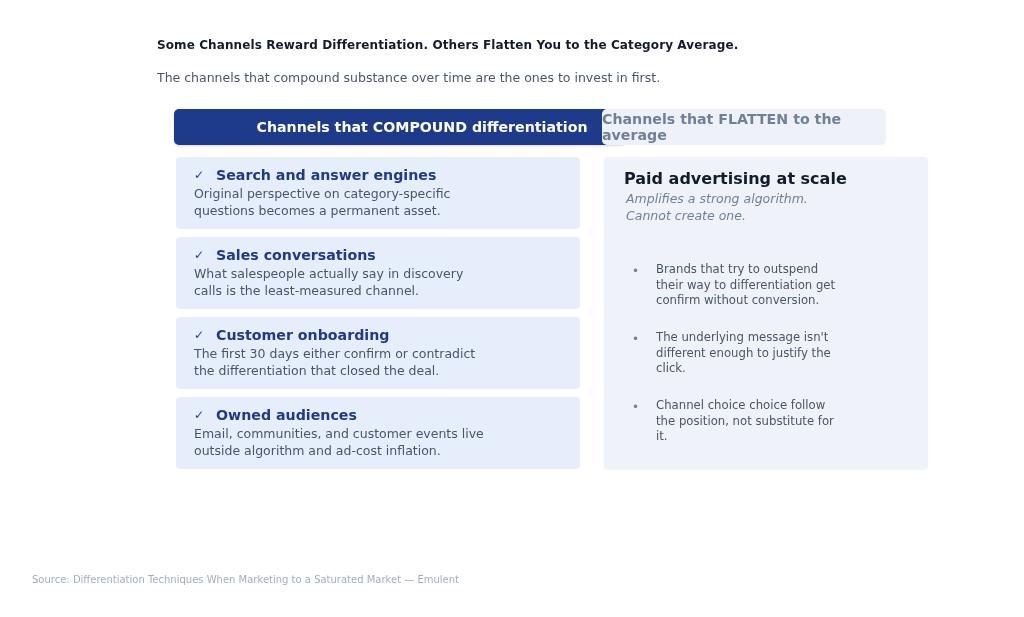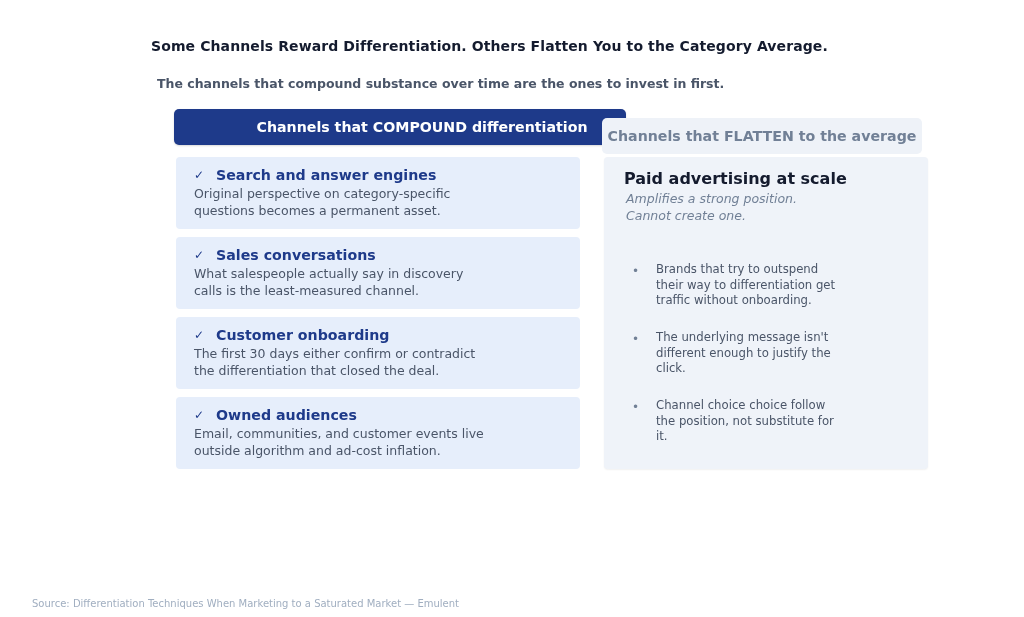--- a/index.html
+++ b/index.html
@@ -1,42 +1,42 @@
 <!DOCTYPE html>
 <html><head>
 <meta charset="utf-8">
 <style>
   html, body { margin: 0; padding: 0; background: #ffffff; }
   body { width: 1024px; height: 617px; position: relative; overflow: hidden;
          font-family: "DejaVu Sans", sans-serif; }
-  .title { position: absolute; left: 151px; top: 38px; font-size: 14px; font-weight: bold;
+  .title { position: absolute; left: 157px; top: 38px; font-size: 12px; font-weight: bold;
            color: #141b2e; white-space: nowrap; letter-spacing: 0.1px; }
-  .subtitle { position: absolute; left: 157px; top: 76px; font-size: 12.5px; color: #4a5568;
-              white-space: nowrap; font-weight: bold; }
+  .subtitle { position: absolute; left: 157px; top: 70px; font-size: 12.5px; color: #4a5568;
+              white-space: nowrap; }
   .hdr-left { position: absolute; left: 174px; top: 109px; width: 408px; height: 36px;
               background: #1e3a8a; border-radius: 5px; color: #ffffff; font-weight: bold;
               font-size: 14.2px; display: flex; align-items: center; justify-content: center;
               box-shadow: 0 1px 2px rgba(0,0,0,0.15); padding-left: 44px; }
-  .hdr-right { position: absolute; left: 602px; top: 109px; width: 320px; height: 36px;
+  .hdr-right { position: absolute; left: 602px; top: 109px; width: 284px; height: 36px;
                background: #eef2f8; border-radius: 5px; color: #718096; font-weight: bold;
-               font-size: 14.2px; display: flex; align-items: center; justify-content: center; margin-top: 9px; }
+               font-size: 14.2px; display: flex; align-items: center; justify-content: center; }
   .card { position: absolute; left: 176px; width: 404px; height: 72px; background: #e6eefb;
           border-radius: 4px; box-sizing: border-box; padding: 8px 0 0 18px; }
   .card .head { display: flex; align-items: center; font-weight: bold; font-size: 14.2px; color: #1e3a8a; height: 20px; }
   .card .check { font-size: 12px; width: 22px; font-weight: normal; }
   .card .desc { font-size: 12.5px; color: #4a5568; line-height: 16.5px; margin-top: 1px; width: 300px; }
   .panel { position: absolute; left: 604px; top: 157px; width: 324px; height: 312px;
            background: #eff3f9; border-radius: 4px; box-shadow: 0 1px 2px rgba(0,0,0,0.06); }
   .panel-title { position: absolute; left: 20px; top: 12px; font-size: 16px; font-weight: bold; color: #141b2e; white-space: nowrap; }
   .panel-sub { position: absolute; left: 22px; top: 34px; font-size: 12.5px; font-style: italic;
                color: #718096; line-height: 16.5px; width: 200px; }
   .bullet { position: absolute; left: 28px; width: 240px; display: flex; }
   .bullet .dot { width: 24px; color: #718096; font-size: 12px; line-height: 15.5px; padding-top: 2px; }
   .bullet .txt { font-size: 11.7px; color: #4a5568; line-height: 15.5px; width: 190px; }
-  .source { position: absolute; left: 32px; top: 574px; font-size: 10px; color: #a0aec0; white-space: nowrap; margin-top: 24px; }
+  .source { position: absolute; left: 32px; top: 574px; font-size: 10px; color: #a0aec0; white-space: nowrap; }
 </style>
 </head>
 <body>
 
 <div class="title">Some Channels Reward Differentiation. Others Flatten You to the Category Average.</div>
 <div class="subtitle">The channels that compound substance over time are the ones to invest in first.</div>
 
 <div class="hdr-left">Channels that COMPOUND differentiation</div>
 <div class="hdr-right">Channels that FLATTEN to the average</div>
 
@@ -67,25 +67,25 @@
 <div class="card" style="top:397px;">
   <div class="head">
     <span class="check">✓</span>
     <span>Owned audiences</span>
   </div>
   <div class="desc">Email, communities, and customer events live outside algorithm and ad-cost inflation.</div>
 </div>
 
 <div class="panel">
   <div class="panel-title">Paid advertising at scale</div>
-  <div class="panel-sub">Amplifies a strong position. Cannot create one.</div>
+  <div class="panel-sub">Amplifies a strong algorithm. Cannot create one.</div>
 
   <div class="bullet" style="top:105px;">
     <span class="dot">•</span>
-    <span class="txt">Brands that try to outspend their way to differentiation get traffic without onboarding.</span>
+    <span class="txt">Brands that try to outspend their way to differentiation get confirm without conversion.</span>
   </div>
   <div class="bullet" style="top:173px;">
     <span class="dot">•</span>
     <span class="txt">The underlying message isn't different enough to justify the click.</span>
   </div>
   <div class="bullet" style="top:241px;">
     <span class="dot">•</span>
     <span class="txt">Channel choice choice follow the position, not substitute for it.</span>
   </div>
 </div>

